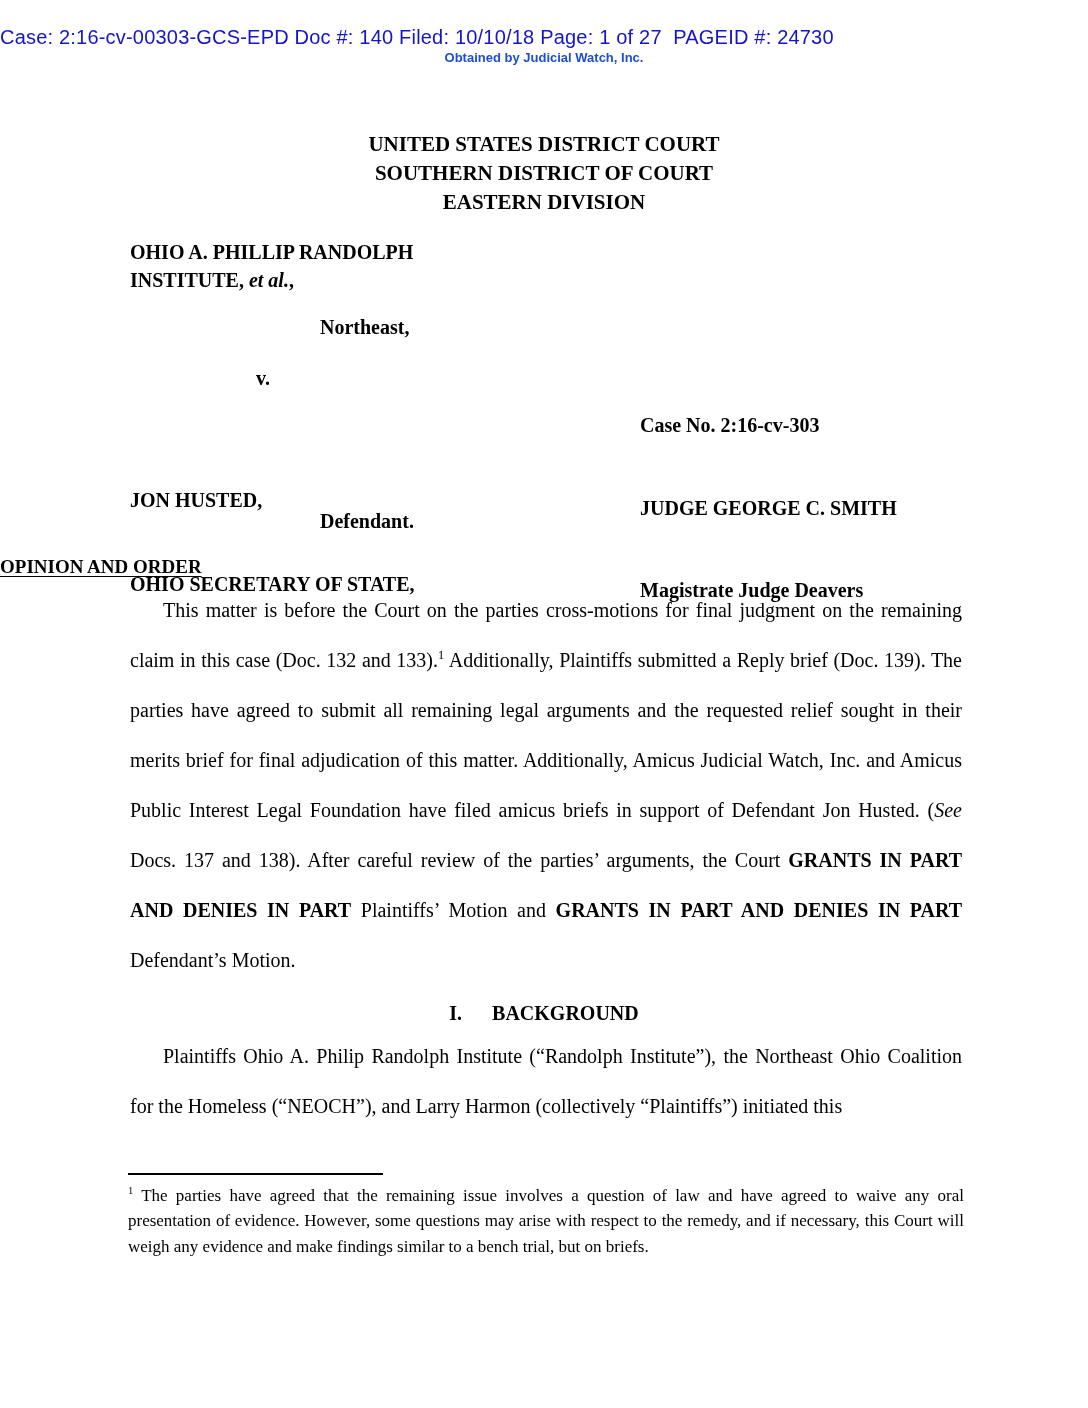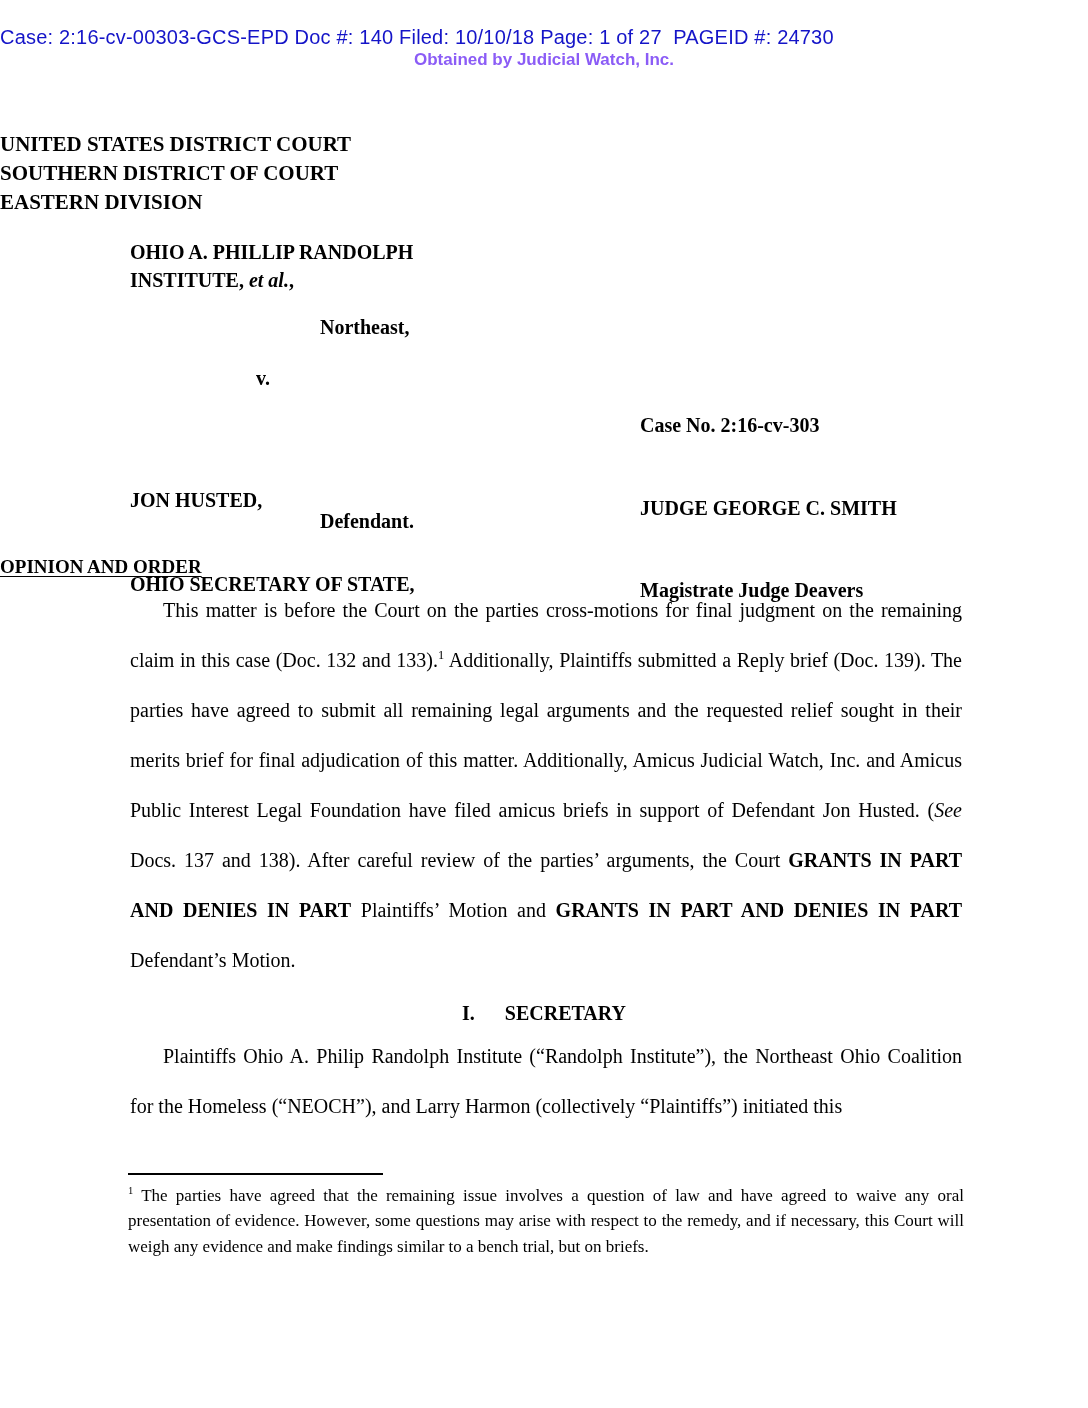--- a/index.html
+++ b/index.html
@@ -20,27 +20,27 @@
     position: absolute; top: 26px; left: 0; width: 100%;
     font-family: "Liberation Sans", sans-serif;
     font-size: 20px; letter-spacing: 0.2px;
     color: var(--stamp-color);
     white-space: pre;
   }
   .stamp-line2 {
     position: absolute; top: 50px; left: 0; width: 100%;
     text-align: center;
     font-family: "Liberation Sans", sans-serif;
-    font-size: 17px; font-weight: bold;
-    color: #8b5cf6;
+    font-size: 13px; font-weight: bold;
+    color: #1d4ed8;
   }
   
   .court-block {
     position: absolute; top: 130px; left: 0; width: 100%;
-    text-align: left;
+    text-align: center;
     font-weight: bold; font-size: 21px; line-height: 29px;
   }
   
   .cap { position: absolute; font-weight: bold; font-size: 20px; line-height: 28px; white-space: pre; }
   .etal { font-style: italic; }
   .cap-p1 { left: 130px; top: 238px; }
   .cap-plaintiffs { left: 320px; top: 313px; }
   .cap-v { left: 256px; top: 364px; }
   .cap-case { left: 640px; top: 357px; line-height: 27.5px; }
   .cap-def-names { left: 130px; top: 430px; }
@@ -108,21 +108,21 @@
     <div>JON HUSTED,</div>
     <div>OHIO SECRETARY OF STATE,</div>
   </div>
 
   <div class="cap cap-defendant">Defendant.</div>
 
   <div class="opinion-heading"><span>OPINION AND ORDER</span></div>
 
   <div class="body-para para-1"><span>This matter is before the Court on the parties cross-motions for final judgment on the remaining claim in this case (Doc. 132 and 133).</span><sup class="fn-ref">1</sup><span> Additionally, Plaintiffs submitted a Reply brief (Doc. 139).  The parties have agreed to submit all remaining legal arguments and the requested relief sought in their merits brief for final adjudication of this matter.  Additionally, Amicus Judicial Watch, Inc. and Amicus Public Interest Legal Foundation have filed amicus briefs in support of Defendant Jon Husted.  (</span><span class="ital">See</span><span> Docs. 137 and 138).  After careful review of the parties’ arguments, the Court </span><span class="bold">GRANTS IN PART AND DENIES IN PART</span><span> Plaintiffs’ Motion and </span><span class="bold">GRANTS IN PART AND DENIES IN PART</span><span> Defendant’s Motion.</span></div>
 
-  <div class="section-heading"><span class="sec-num">I.</span><span>SECRETARY</span></div>
+  <div class="section-heading"><span class="sec-num">I.</span><span>BACKGROUND</span></div>
 
   <div class="body-para para-2"><span>Plaintiffs Ohio A. Philip Randolph Institute (“Randolph Institute”), the Northeast Ohio Coalition for the Homeless (“NEOCH”), and Larry Harmon (collectively “Plaintiffs”) initiated this</span></div>
 
   <div class="footnote-rule"></div>
 
   <div class="footnote"><sup class="fn-ref">1</sup><span>  The parties have agreed that the remaining issue involves a question of law and have agreed to waive any oral presentation of evidence.  However, some questions may arise with respect to the remedy, and if necessary, this Court will weigh any evidence and make findings similar to a bench trial, but on briefs.</span></div>
 
 </div>
 
 </body></html>

